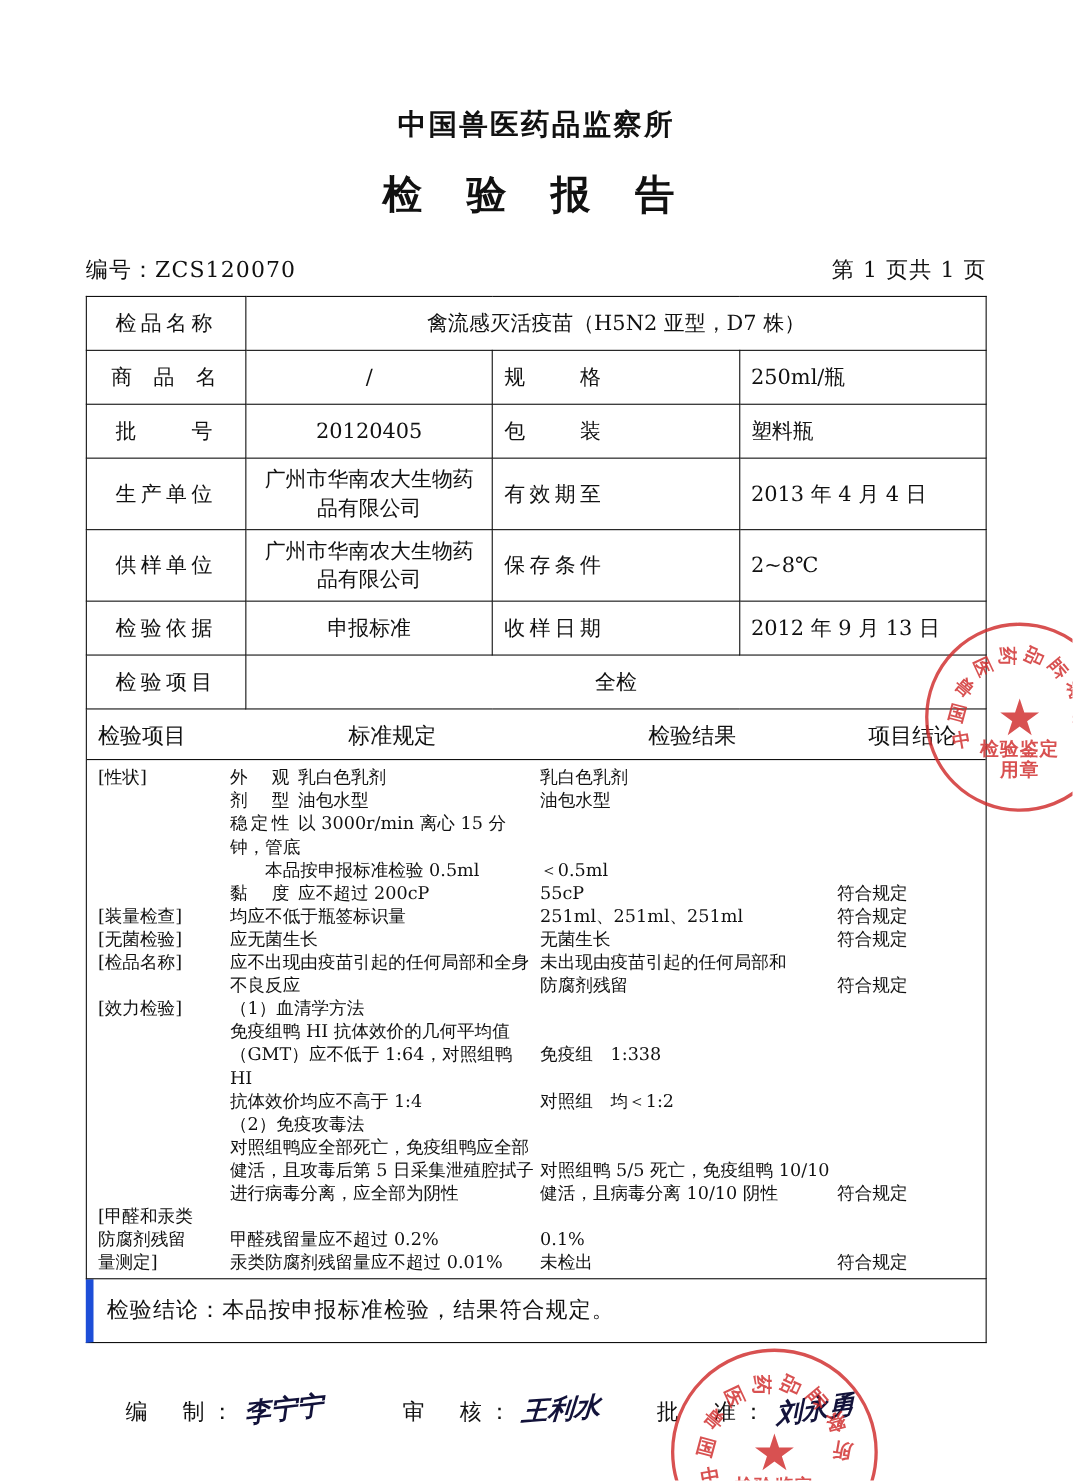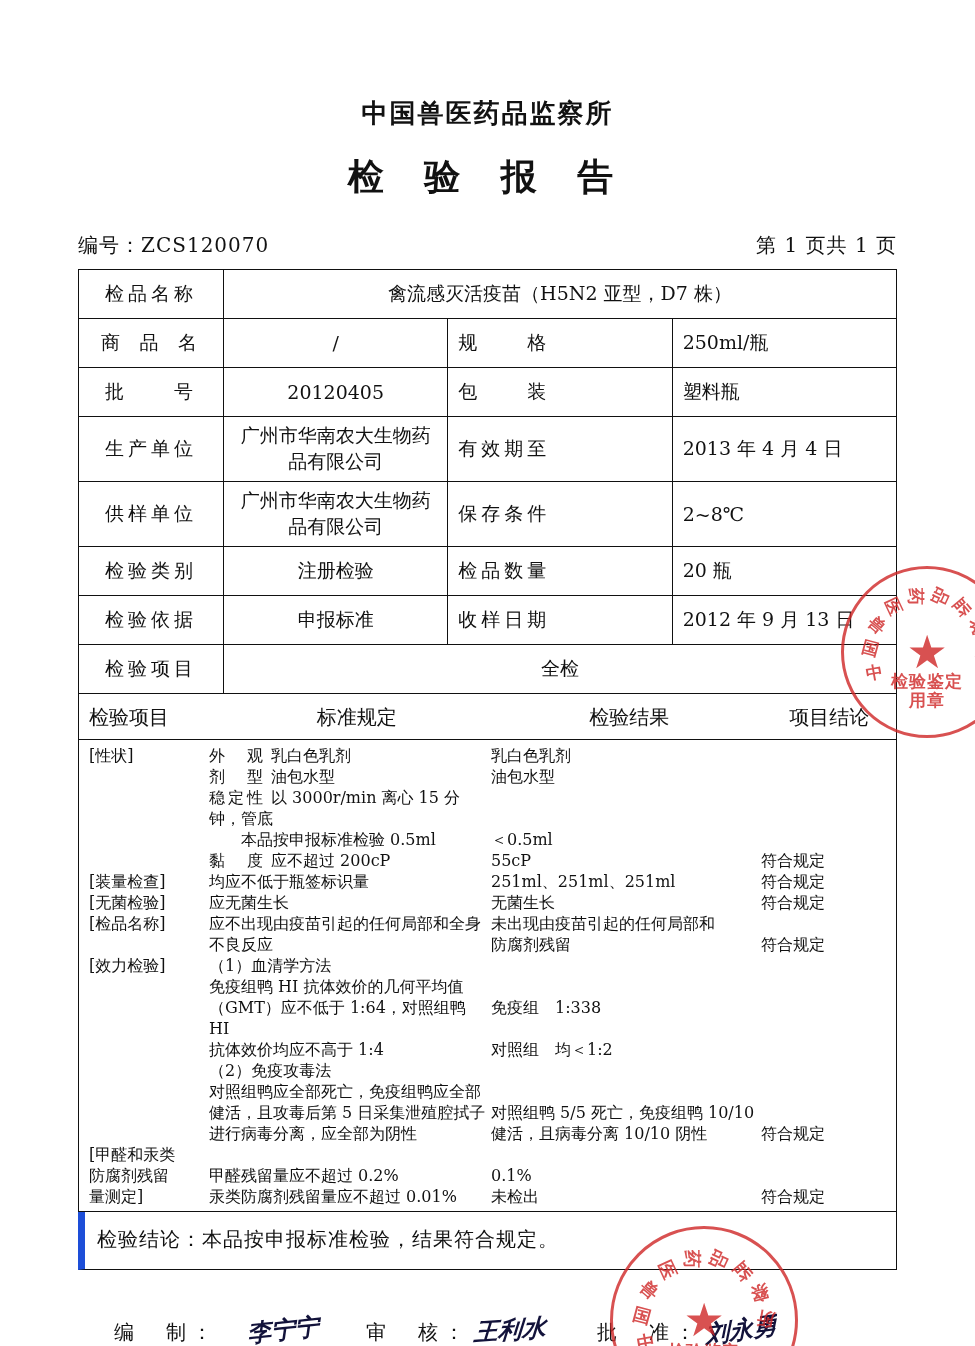--- a/index.html
+++ b/index.html
@@ -166,21 +166,21 @@
     font-style: italic;
     font-size: 24px;
     color: #12123a;
     transform: rotate(-6deg);
     margin-left: 4px;
     display: inline-block;
     font-weight: bold;
   }
   .sig.s2 { transform: rotate(-4deg) skewX(-8deg); }
   .sig.s3 { transform: rotate(-8deg) skewX(-6deg); }
-  .s1wrap { margin-left: 36px; width: 230px; gap: 25px; }
+  .s1wrap { margin-left: 36px; width: 230px; }
   .s2wrap { margin-left: 22px; width: 225px; }
   .s3wrap { margin-left: 6px; }
   
   .seal {
     position: absolute;
     border: 3px solid #d02b2b;
     border-radius: 50%;
     color: #d02b2b;
     opacity: .82;
     pointer-events: none;
@@ -261,26 +261,20 @@
       <td class="lbl">生产单位</td>
       <td class="val">广州市华南农大生物药品有限公司</td>
       <td class="lbl2">有效期至</td>
       <td class="val2">2013 年 4 月 4 日</td>
     </tr>
     <tr>
       <td class="lbl">供样单位</td>
       <td class="val">广州市华南农大生物药品有限公司</td>
       <td class="lbl2">保存条件</td>
       <td class="val2">2~8℃</td>
-    </tr>
-    <tr>
-      <td class="lbl">检验类别</td>
-      <td class="val">注册检验</td>
-      <td class="lbl2">检品数量</td>
-      <td class="val2">20 瓶</td>
     </tr>
     <tr>
       <td class="lbl">检验依据</td>
       <td class="val">申报标准</td>
       <td class="lbl2">收样日期</td>
       <td class="val2">2012 年 9 月 13 日</td>
     </tr>
     <tr>
       <td class="lbl">检验项目</td>
       <td class="val" colspan="3">全检</td>

